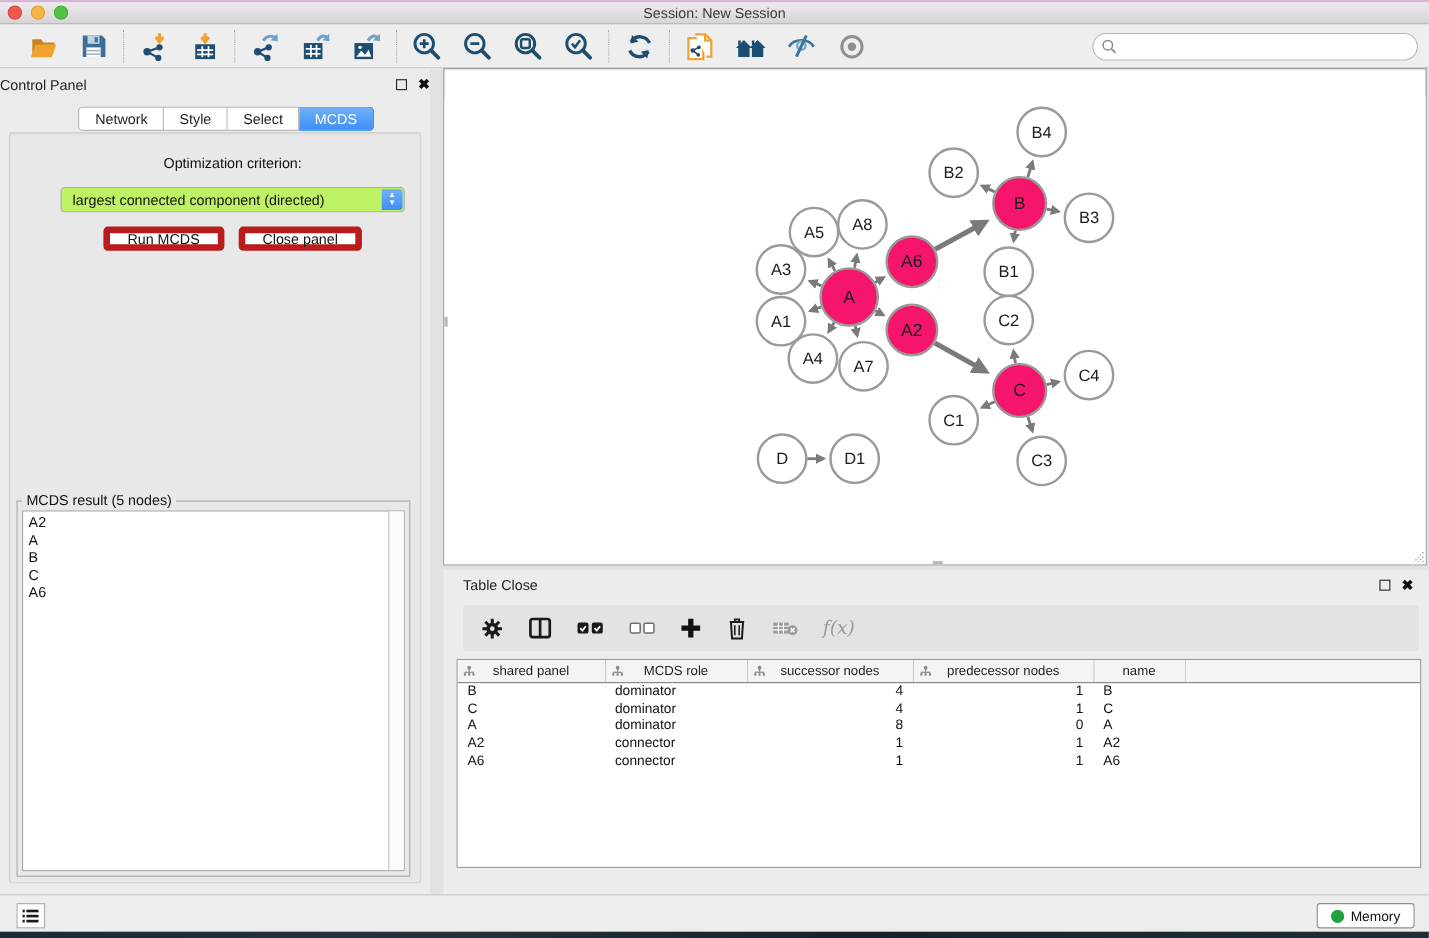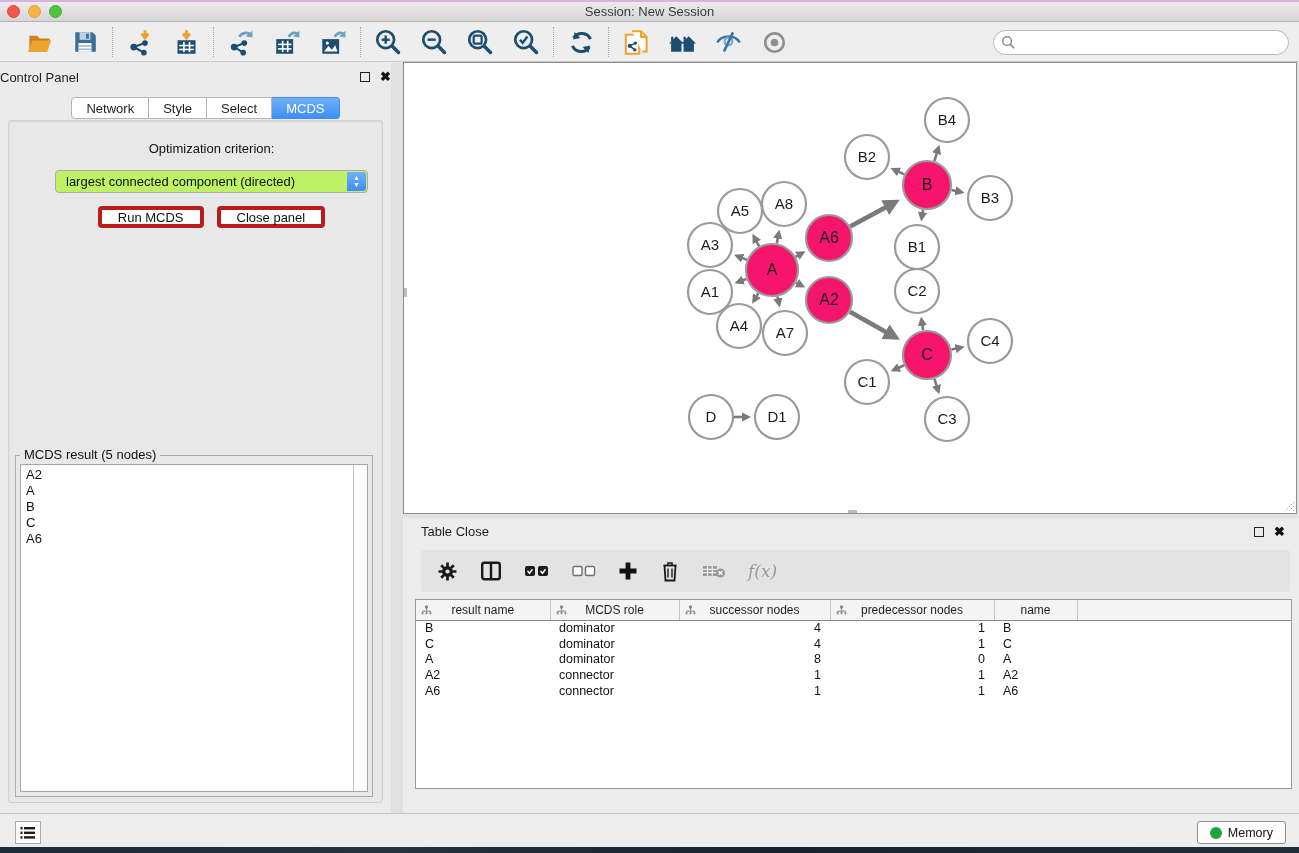--- a/index.html
+++ b/index.html
@@ -46,21 +46,21 @@
   .seg-tab.selected { background:linear-gradient(#6FB1F7,#3E8EF7); color:#FFF; border-color:#3E8EF7; }
   #cp-content { position:absolute; left:8px; right:8px; top:57px; bottom:10px; background:#E9E8E9;
     border:1px solid #D2D1D2; border-radius:3px; box-shadow:inset 0 1px 2px rgba(0,0,0,0.08);padding-left:32px; }
   #opt-label { text-align:center; margin-top:20px; font-size:13px; color:#111; }
   #opt-select { position:relative; margin:14px auto 0; width:313px; height:23px; background:#bef264; border:1px solid #ABABAB;
     border-radius:4px; display:flex; align-items:center; padding-left:10px; font-size:13px; color:#111; }
   #opt-select .stepper { position:absolute; right:1px; top:1px; bottom:1px; width:19px; border-radius:0 3px 3px 0;
     background:linear-gradient(#70B0F8,#3E8EF7); display:flex; flex-direction:column; align-items:center; justify-content:center; gap:1px; }
   #opt-select .stepper span { color:#FFF; font-size:7px; line-height:6px; }
   .btn-row { display:flex; justify-content:center; gap:13px; margin-top:13px; }
-  .mac-btn { background:#FFF; border:4px solid #b91c1c; border-radius:4px; height:22px; padding:0 16px;
+  .mac-btn { background:#FFF; border:6px solid #b91c1c; border-radius:4px; height:22px; padding:0 16px;
     font-size:13px; color:#111; display:flex; align-items:center; }
   #mcds-fieldset { position:absolute; left:6px; right:9px; top:334px; bottom:5px; border:1px solid #A9A9A9; }
   #mcds-legend { position:absolute; left:4px; top:-9px; background:#E9E8E9; padding:0 4px; font-size:13px; color:#111; }
   #mcds-listbox { position:absolute; left:4px; right:4px; top:8px; bottom:4px; background:#FFF; border:1px solid #A6A6A6; }
   #mcds-scroll { position:absolute; right:0; top:0; bottom:0; width:14px; background:#FCFCFC; border-left:1px solid #C4C4C4; }
   .mcds-item { font-size:13px; line-height:16px; padding-left:5px; color:#111; }
   #mcds-list { position:absolute; left:0; right:15px; top:2px; bottom:0; overflow:hidden; }
 
   
   #mdi { position:absolute; left:391px; top:0; width:908px; height:750px; background:#E2E1E2; }
@@ -478,21 +478,21 @@
               </colgroup>
             <thead>
                 <tr id="nt-head">
                   <th><svg class="col-icon" width="11" height="11" viewBox="0 0 11 11">
                       <circle cx="5.5" cy="2" r="1.7" fill="#8a8a8a"></circle>
                       <rect x="4.9" y="3" width="1.2" height="2.6" fill="#8a8a8a"></rect>
                       <rect x="1.2" y="5.6" width="8.6" height="1.1" fill="#8a8a8a"></rect>
                       <rect x="0.7" y="6.7" width="1.8" height="2.6" fill="#8a8a8a"></rect>
                       <rect x="4.6" y="6.7" width="1.8" height="2.6" fill="#8a8a8a"></rect>
                       <rect x="8.5" y="6.7" width="1.8" height="2.6" fill="#8a8a8a"></rect>
-                    </svg><span>result name</span></th>
+                    </svg><span>shared panel</span></th>
                   <th><svg class="col-icon" width="11" height="11" viewBox="0 0 11 11">
                       <circle cx="5.5" cy="2" r="1.7" fill="#8a8a8a"></circle>
                       <rect x="4.9" y="3" width="1.2" height="2.6" fill="#8a8a8a"></rect>
                       <rect x="1.2" y="5.6" width="8.6" height="1.1" fill="#8a8a8a"></rect>
                       <rect x="0.7" y="6.7" width="1.8" height="2.6" fill="#8a8a8a"></rect>
                       <rect x="4.6" y="6.7" width="1.8" height="2.6" fill="#8a8a8a"></rect>
                       <rect x="8.5" y="6.7" width="1.8" height="2.6" fill="#8a8a8a"></rect>
                     </svg><span>MCDS role</span></th>
                   <th><svg class="col-icon" width="11" height="11" viewBox="0 0 11 11">
                       <circle cx="5.5" cy="2" r="1.7" fill="#8a8a8a"></circle>

